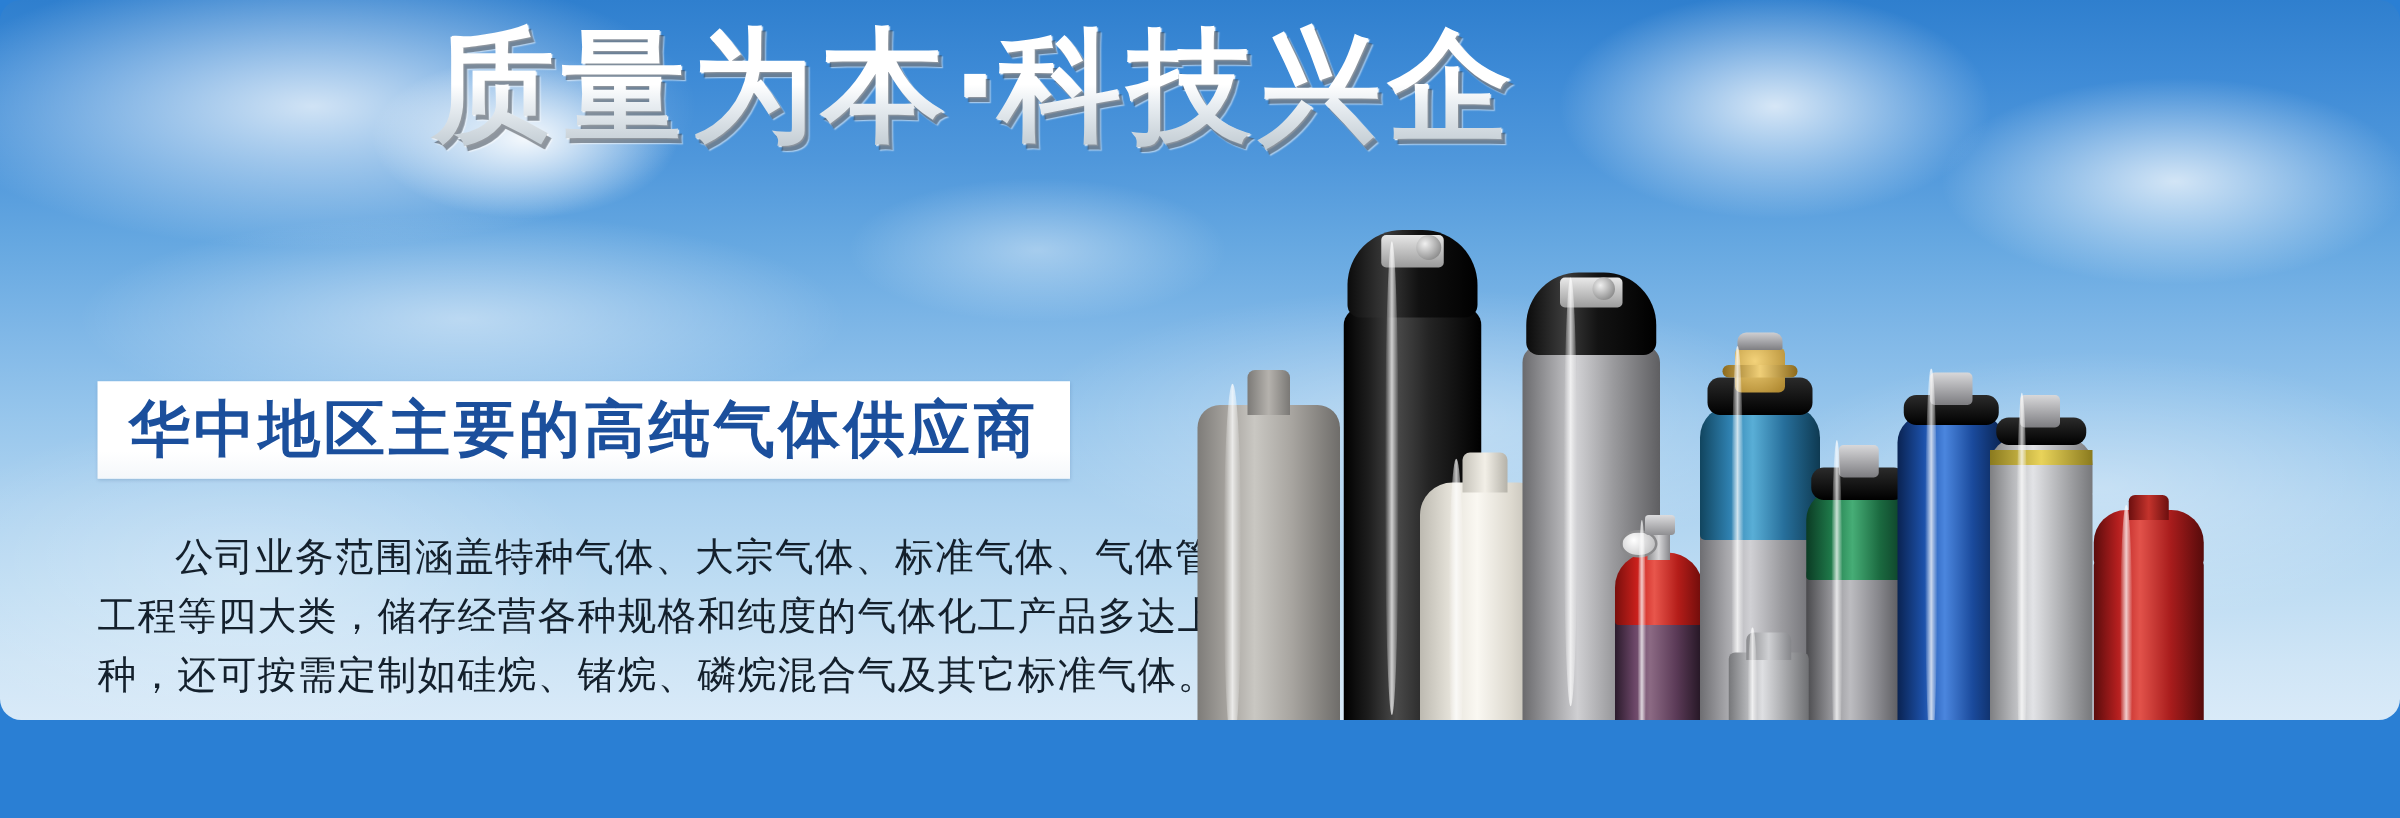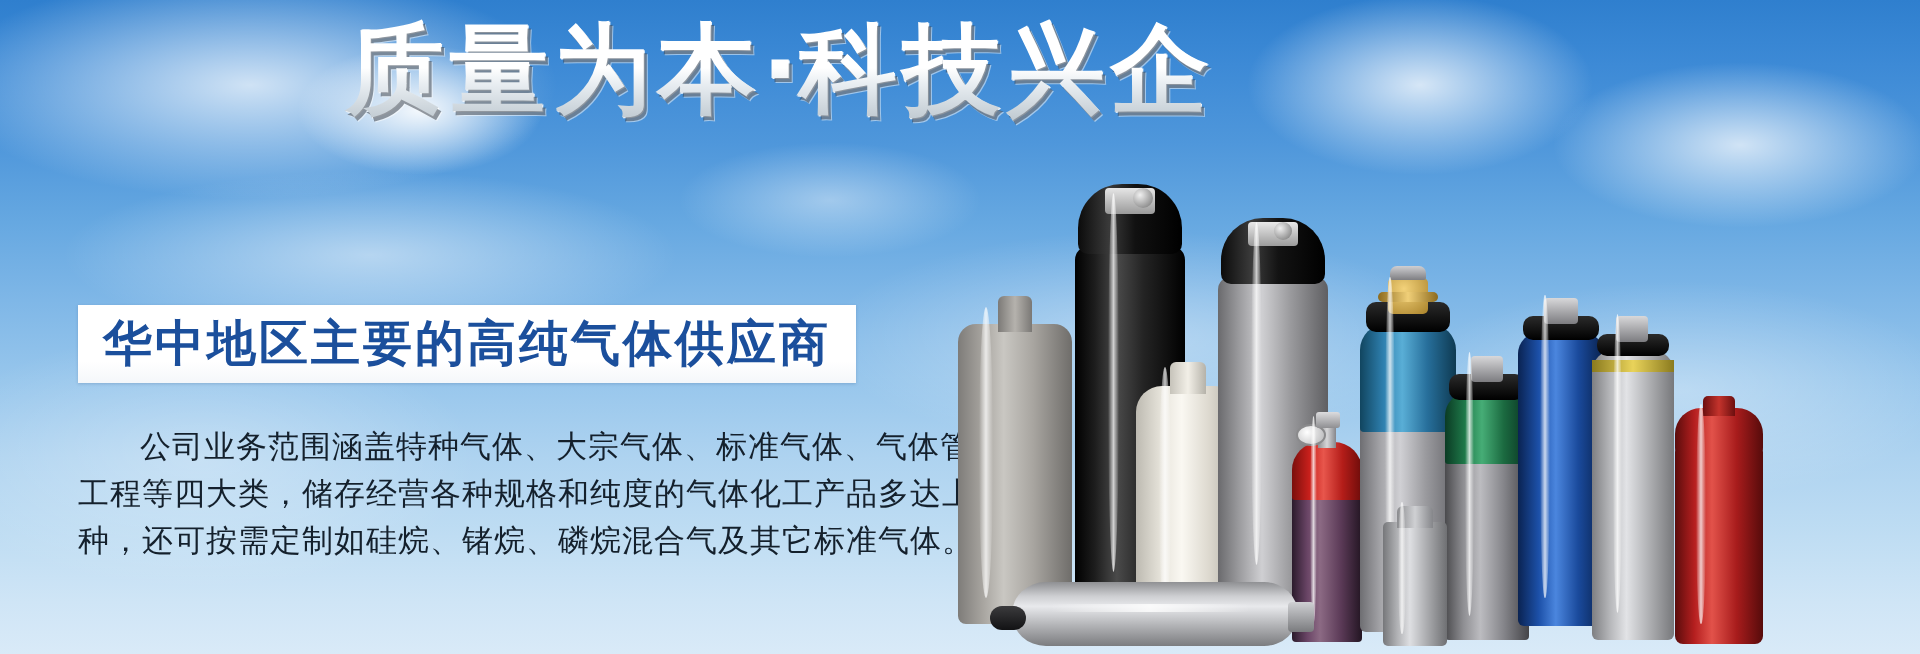--- a/index.html
+++ b/index.html
@@ -5,34 +5,35 @@
   * { margin:0; padding:0; box-sizing:border-box; }
   html,body { width:1920px; height:654px; overflow:hidden; }
   body {
     font-family:"Liberation Sans", sans-serif;
     background:#2a7fd4;
     position:relative;
   }
 
   
   #banner {
-    position:absolute; left:0; top:0; width:1920px; height:654px;
+    position:absolute; left:0; top:0; width:1920px; height:576px;
     overflow:hidden;
     background:
       linear-gradient(180deg,
         #2f7fce 0%,
         #3d8ad6 10%,
         #4f97db 22%,
         #66a8e1 34%,
         #7fb7e7 46%,
         #97c6ec 58%,
         #aed3f0 70%,
         #bfddf3 82%,
         #cfe5f6 92%,
         #d9eaf8 100%);
+    border-radius: 17px;
   }
   .cloud {
     position:absolute;
     border-radius:50%;
     background:radial-gradient(closest-side, rgba(255,255,255,0.92), rgba(255,255,255,0.0) 72%);
     pointer-events:none;
   }
   .cloudband {
     position:absolute;
     pointer-events:none;

